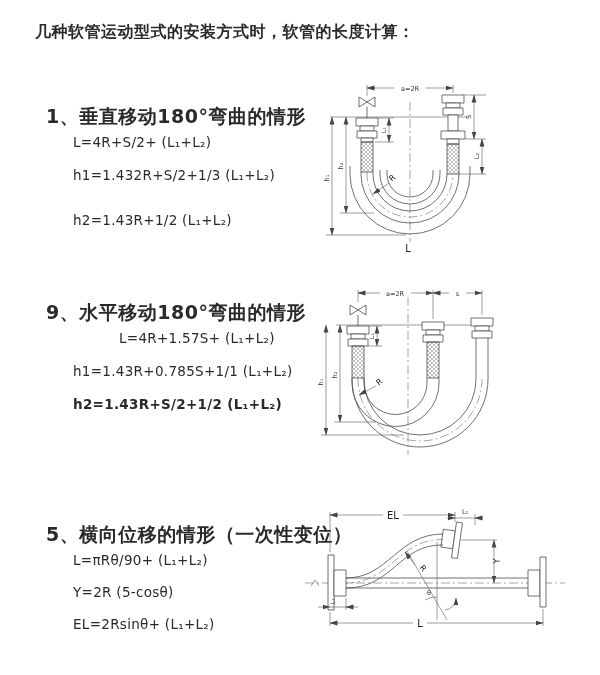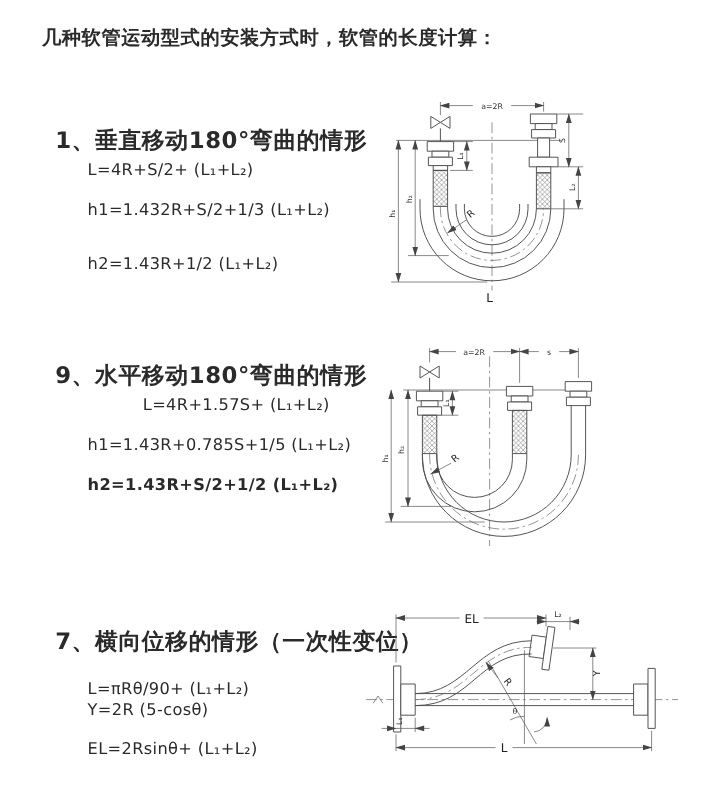--- a/index.html
+++ b/index.html
@@ -122,21 +122,21 @@
   <g>
     <line class="dim" x1="73" y1="117" x2="57" y2="128" marker-end="url(#m1e)"></line>
     <text class="lblMed" transform="rotate(-40 78 114)" x="78" y="114" text-anchor="middle">R</text>
   </g>
 
   <text class="lblBig" x="92" y="186" text-anchor="middle">L</text>
 </svg>
 
 <div class="abs sec-heading" style="left:46px;top:300px;">9、水平移动180°弯曲的情形</div>
 <div class="abs formula" style="left:73px;top:330px;margin-left:46px;">L=4R+1.57S+ (L₁+L₂)</div>
-<div class="abs formula" style="left:73px;top:363px;">h1=1.43R+0.785S+1/5 (L₁+L₂)</div>
+<div class="abs formula" style="left:73px;top:363px;">h1=1.43R+0.785S+1/1 (L₁+L₂)</div>
 <div class="abs formula" style="left:73px;top:396px;font-weight:bold;">h2=1.43R+S/2+1/2 (L₁+L₂)</div>
 
 <svg style="left:316px;top:283px;" width="190" height="180" viewBox="0 0 190 180">
   <defs>
     <pattern id="b2" width="4" height="4" patternUnits="userSpaceOnUse">
       <path d="M0,4 L4,0 M0,0 L4,4" stroke="#808080" stroke-width="0.5"></path>
     </pattern>
     <marker id="m2e" markerWidth="9" markerHeight="7" refX="7.5" refY="3" orient="auto" markerUnits="userSpaceOnUse">
         <path d="M0,0.6 L8,3 L0,5.4 Z" fill="#444"></path>
       </marker>
@@ -214,22 +214,22 @@
     <line class="dim" x1="10" y1="42" x2="10" y2="152" marker-start="url(#m2s)" marker-end="url(#m2e)"></line>
     <text class="lbl" transform="rotate(-90 7 99)" x="7" y="99" text-anchor="middle">h₁</text>
   </g>
 
   <g>
     <line class="dim" x1="60" y1="103" x2="43" y2="112" marker-end="url(#m2e)"></line>
     <text class="lblMed" transform="rotate(-38 65 101)" x="65" y="101" text-anchor="middle">R</text>
   </g>
 </svg>
 
-<div class="abs sec-heading" style="left:46px;top:522px;">7、横向位移的情形（一次性变位）</div>
-<div class="abs formula" style="left:73px;top:566px;">L=πRθ/90+ (L₁+L₂)</div>
+<div class="abs sec-heading" style="left:46px;top:522px;">5、横向位移的情形（一次性变位）</div>
+<div class="abs formula" style="left:73px;top:552px;">L=πRθ/90+ (L₁+L₂)</div>
 <div class="abs formula" style="left:73px;top:584px;">Y=2R (5-cosθ)</div>
 <div class="abs formula" style="left:73px;top:616px;">EL=2Rsinθ+ (L₁+L₂)</div>
 
 <svg style="left:297px;top:500px;" width="300" height="165" viewBox="0 0 300 165">
   <defs>
     <marker id="m3e" markerWidth="9" markerHeight="7" refX="7.5" refY="3" orient="auto" markerUnits="userSpaceOnUse">
         <path d="M0,0.6 L8,3 L0,5.4 Z" fill="#444"></path>
       </marker>
     <marker id="m3s" markerWidth="9" markerHeight="7" refX="0.5" refY="3" orient="auto" markerUnits="userSpaceOnUse">
         <path d="M8,0.6 L0,3 L8,5.4 Z" fill="#444"></path>

